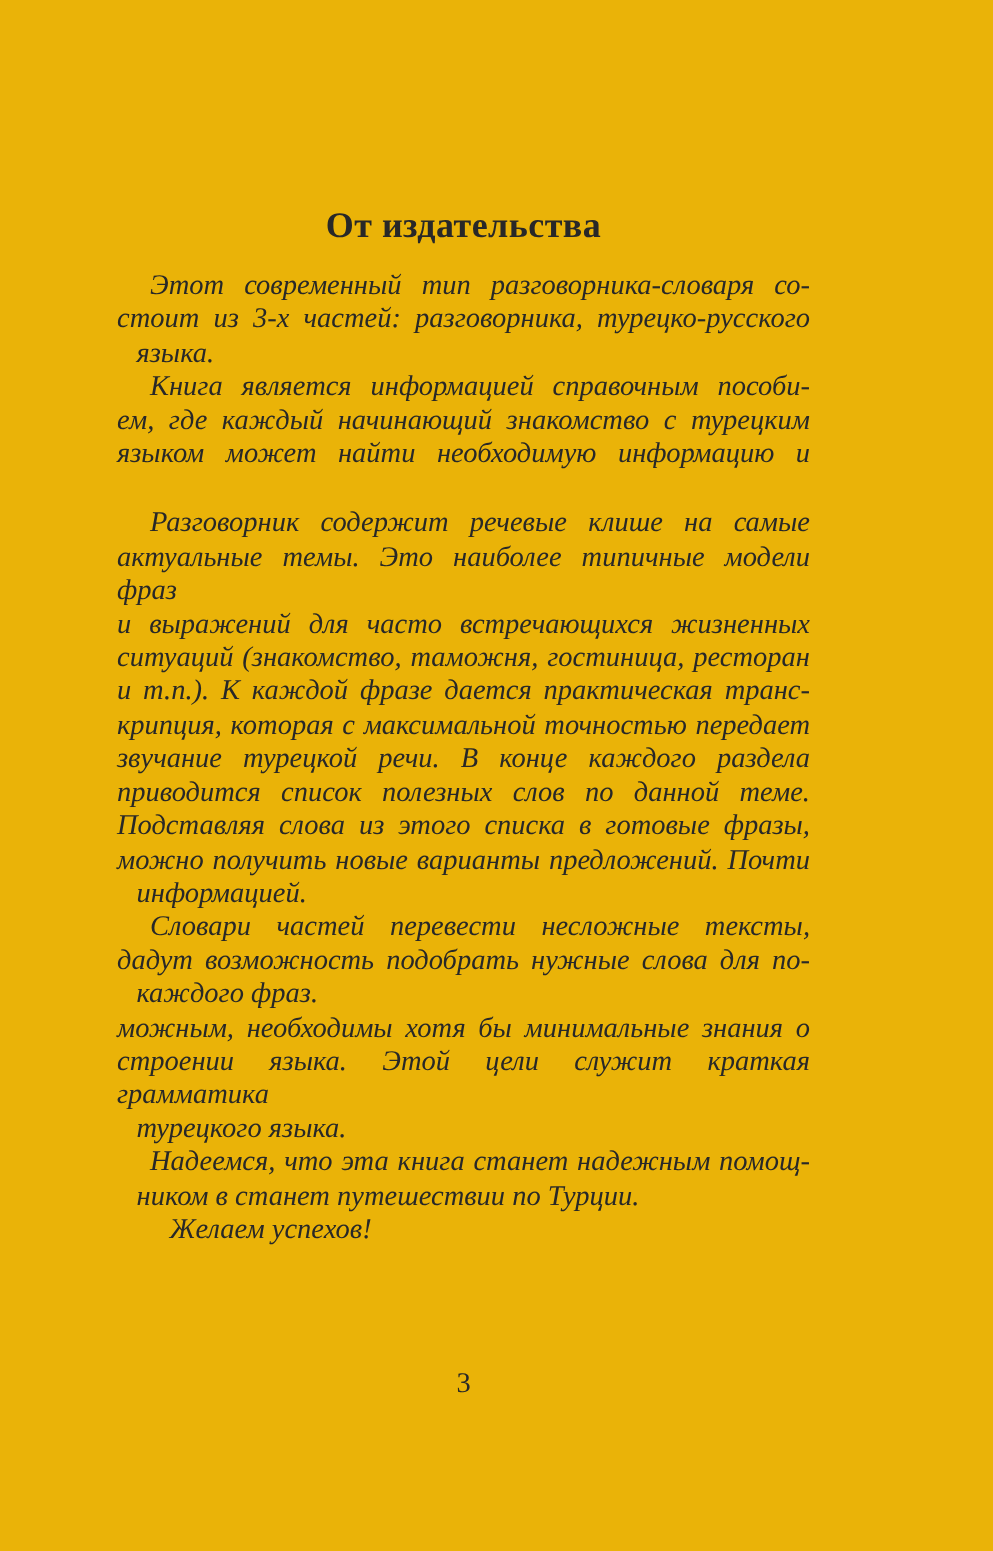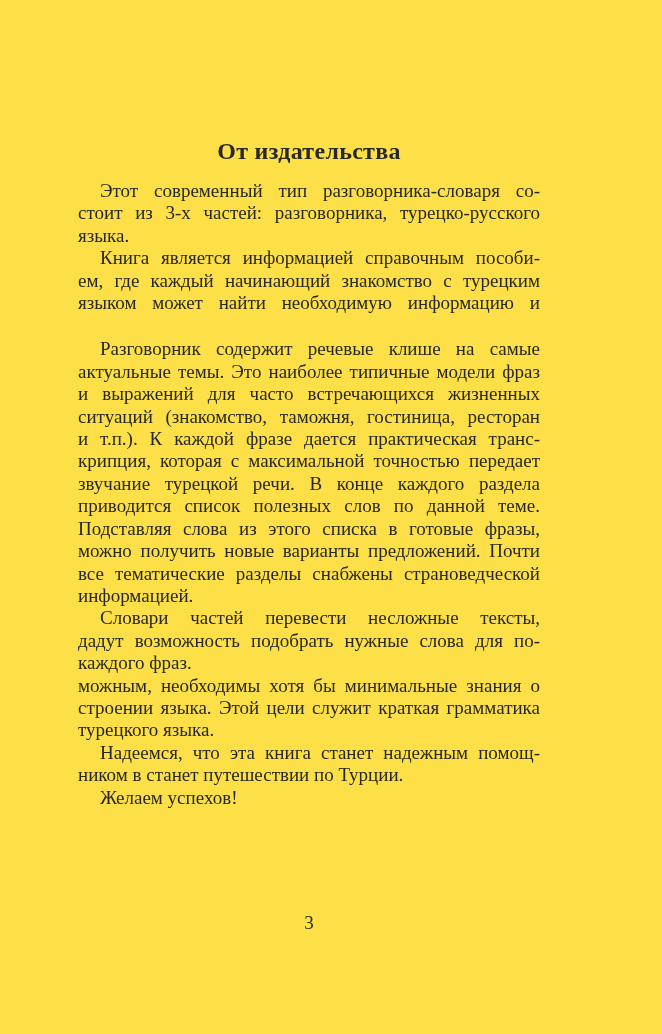--- a/index.html
+++ b/index.html
@@ -4,21 +4,21 @@
 <style>
   html, body {
     margin: 0;
     padding: 0;
     background: #ffffff;
   }
   #page {
     position: relative;
     width: 662px;
     height: 1034px;
-    background: #fde047;
+    background: #eab308;
     font-family: "Liberation Serif", serif;
     color: #282828;
     overflow: hidden;
   }
   #book-title {
     position: absolute;
     left: 78px;
     top: 136px;
     width: 462px;
     text-align: center;
@@ -27,35 +27,37 @@
     font-weight: bold;
     letter-spacing: 0.3px;
   }
   #text-body {
     position: absolute;
     left: 78px;
     top: 180px;
     width: 462px;
     font-size: 19px;
     line-height: 22.4px;
+    font-style: italic;
   }
   .paragraph {
     margin: 0;
     padding: 0;
   }
   .paragraph.gap-before {
     margin-top: 24px;
   }
   .line {
     text-align: justify;
     text-align-last: justify;
     white-space: normal;
   }
   .line.last {
     text-align-last: left;
+    margin-left: 13px;
   }
   .line.first {
     text-indent: 22px;
   }
   #page-number {
     position: absolute;
     left: 78px;
     top: 912px;
     width: 462px;
     text-align: center;
@@ -84,21 +86,20 @@
         <div class="line first">Разговорник содержит речевые клише на самые</div>
         <div class="line">актуальные темы. Это наиболее типичные модели фраз</div>
         <div class="line">и выражений для часто встречающихся жизненных</div>
         <div class="line">ситуаций (знакомство, таможня, гостиница, ресторан</div>
         <div class="line">и т.п.). К каждой фразе дается практическая транс-</div>
         <div class="line">крипция, которая с максимальной точностью передает</div>
         <div class="line">звучание турецкой речи. В конце каждого раздела</div>
         <div class="line">приводится список полезных слов по данной теме.</div>
         <div class="line">Подставляя слова из этого списка в готовые фразы,</div>
         <div class="line">можно получить новые варианты предложений. Почти</div>
-        <div class="line">все тематические разделы снабжены страноведческой</div>
         <div class="line last">информацией.</div>
       </div>
       <div class="paragraph">
         <div class="line first">Словари частей перевести несложные тексты,</div>
         <div class="line">дадут возможность подобрать нужные слова для по-</div>
         <div class="line last">каждого фраз.</div>
       </div>
       <div class="paragraph">
         <div class="line">можным, необходимы хотя бы минимальные знания о</div>
         <div class="line">строении языка. Этой цели служит краткая грамматика</div>

